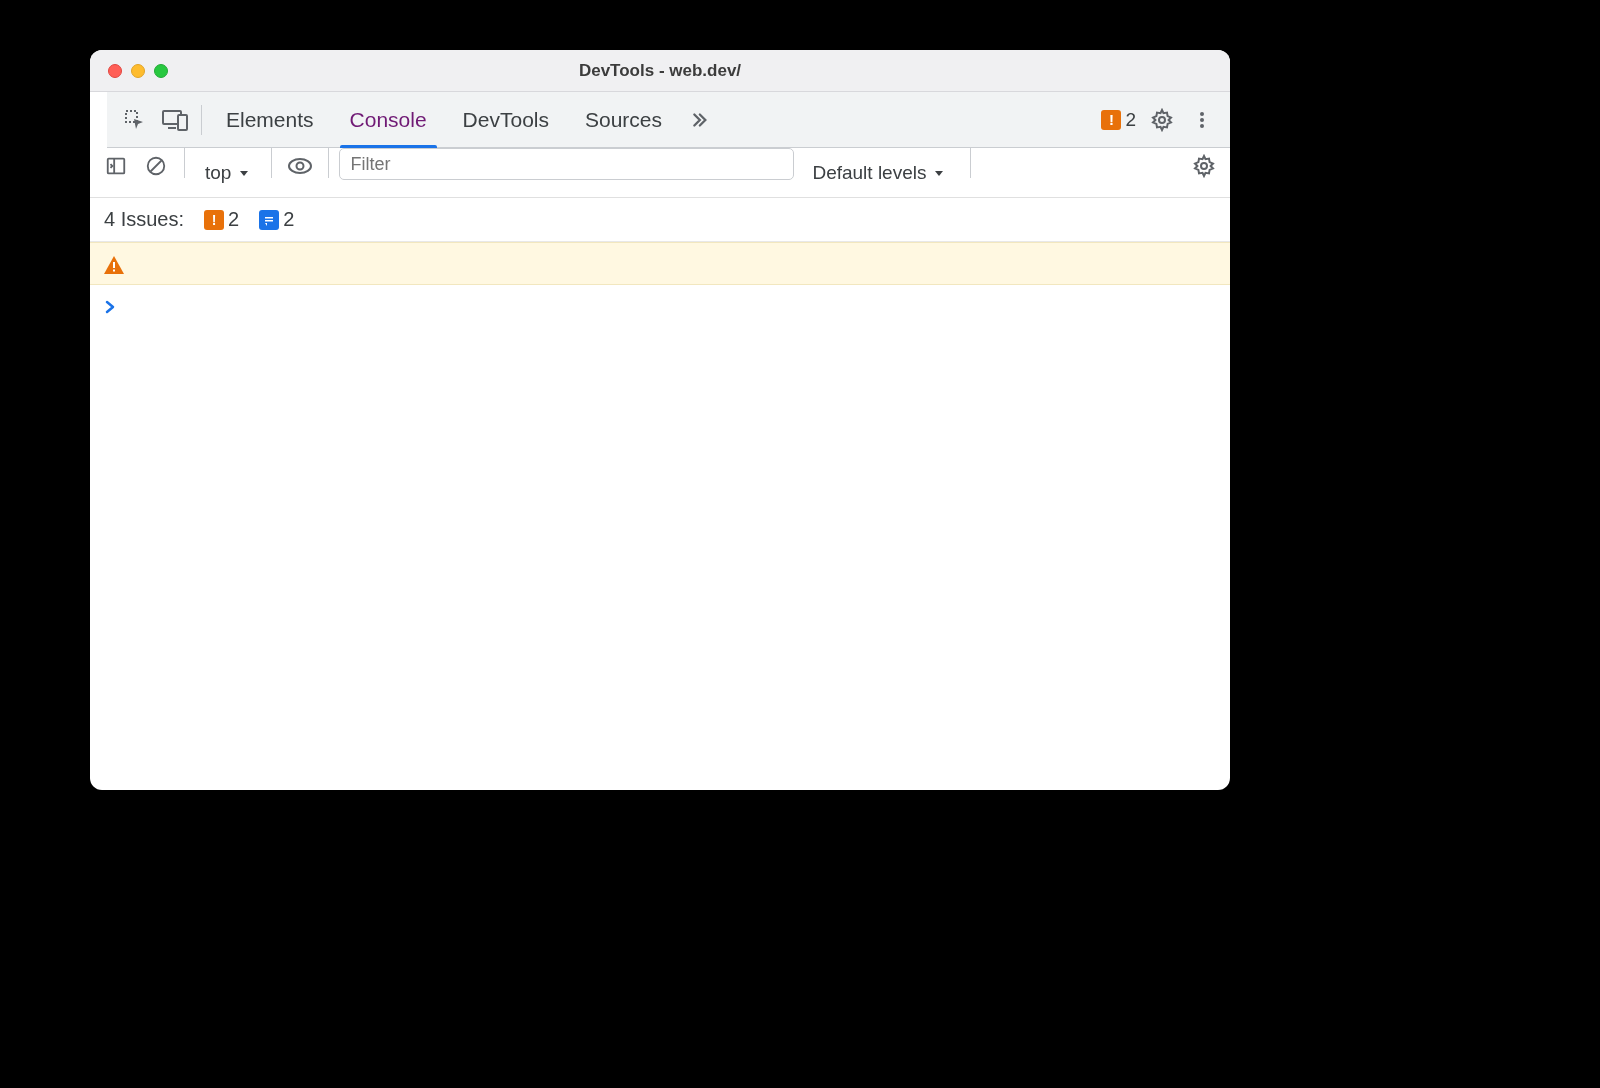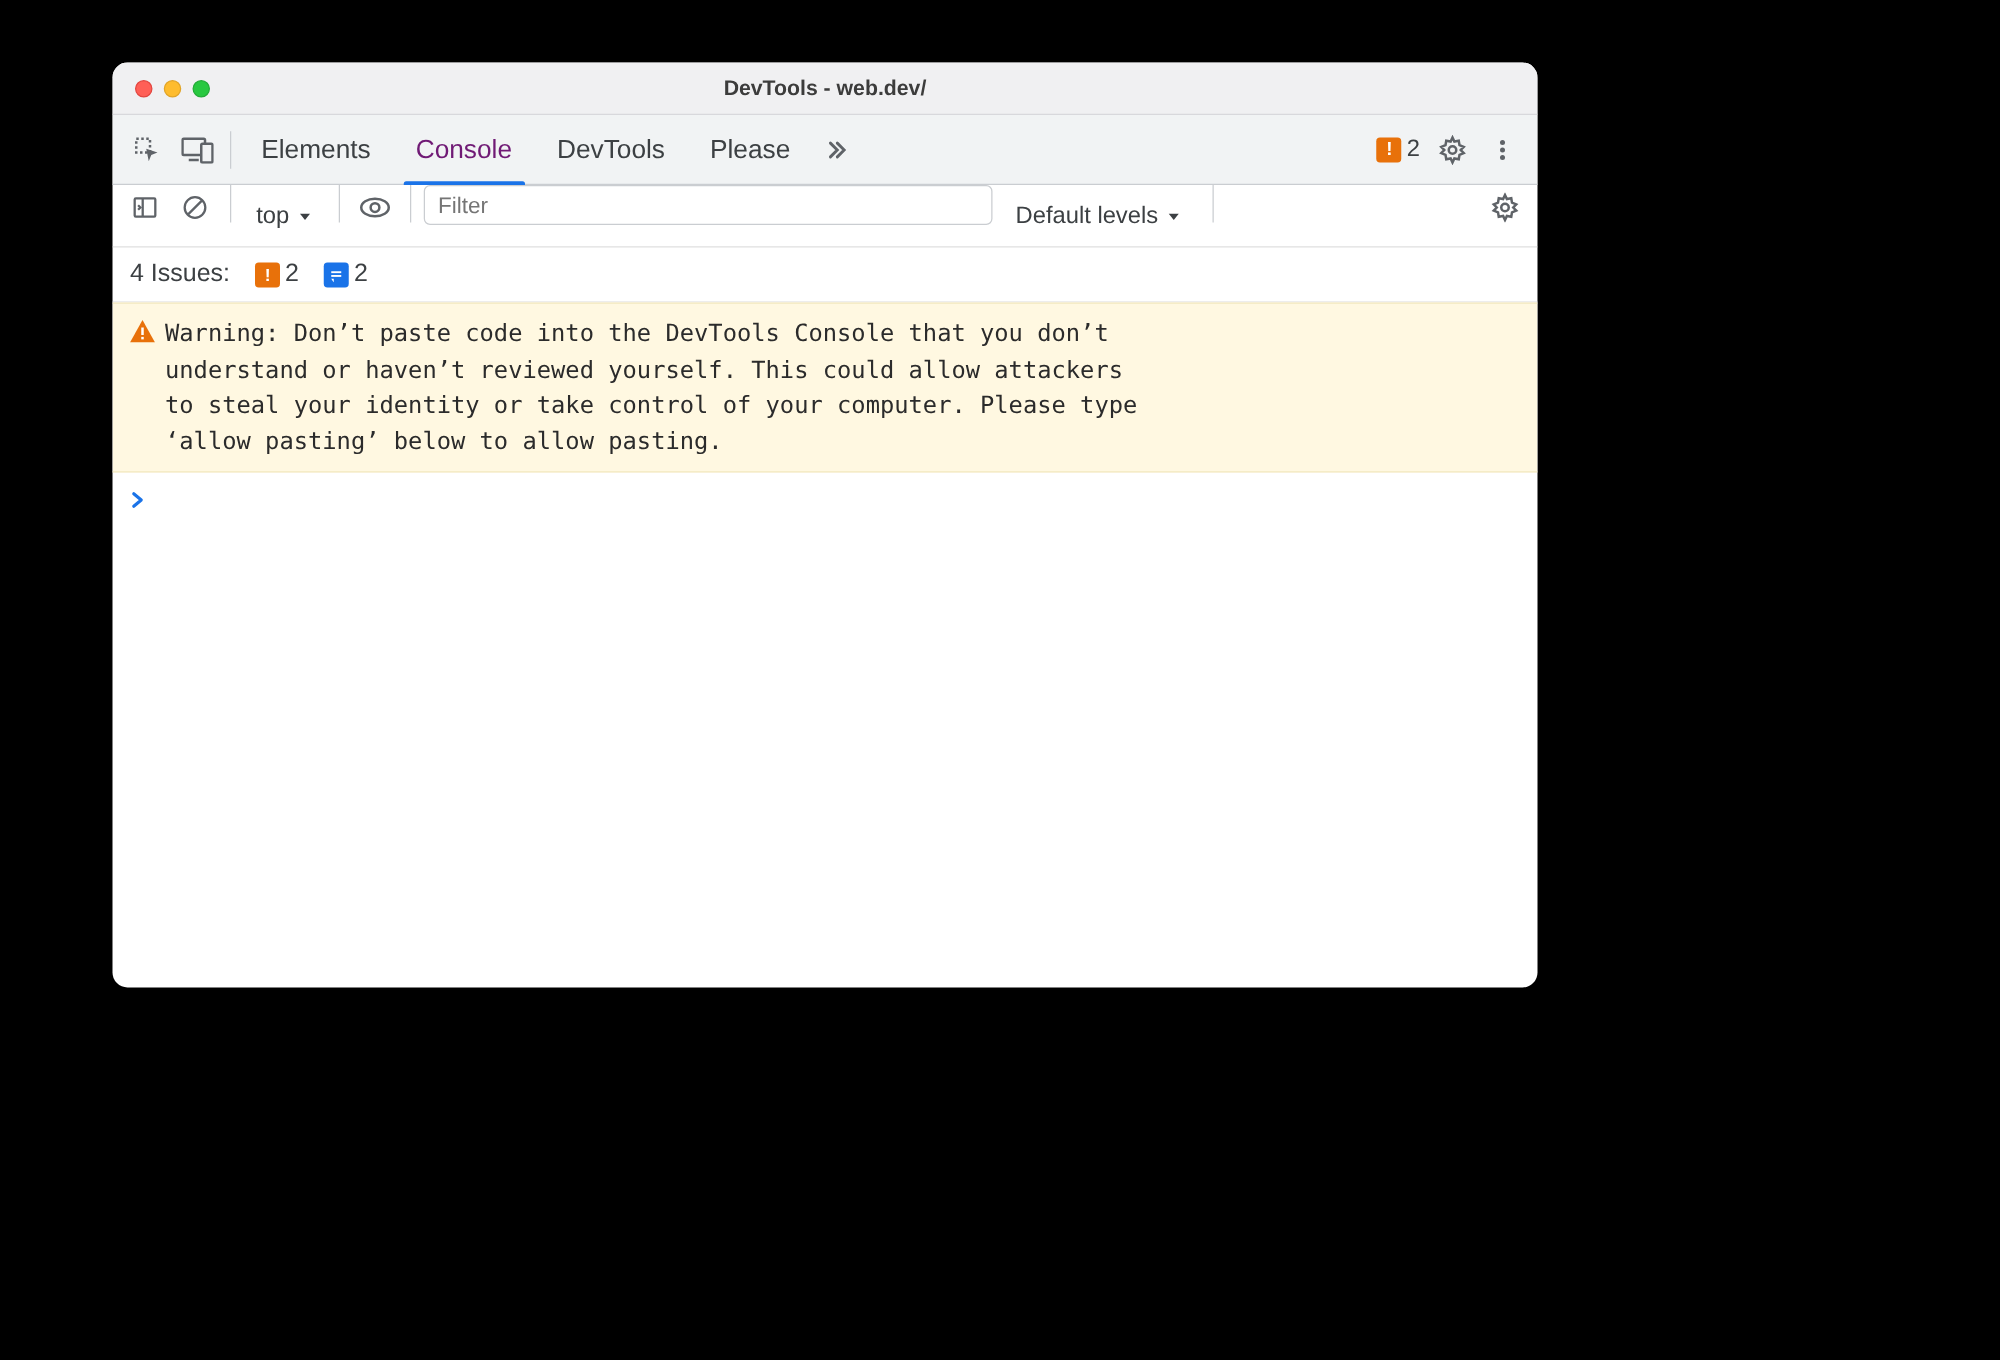--- a/index.html
+++ b/index.html
@@ -49,20 +49,21 @@
     color: #3c3c3c;
     pointer-events: none;
   }
   .tabstrip {
     height: 56px;
     background: #f1f3f4;
     border-bottom: 1px solid #cacdd1;
     display: flex;
     align-items: center;
     padding: 0 8px;
+    margin-left: 17px;
   }
   .tabstrip .icobtn {
     width: 40px; height: 40px;
     display: flex; align-items: center; justify-content: center;
     color: #5f6368;
     cursor: pointer;
   }
   .divider-v {
     width: 1px; height: 30px;
     background: #cacdd1;
@@ -226,21 +227,21 @@
         <rect x="1" y="2" width="18" height="13" rx="1"></rect>
         <line x1="6" y1="19" x2="14" y2="19"></line>
         <rect x="16" y="6" width="9" height="15" rx="1" fill="#f1f3f4"></rect>
       </svg>
     </div>
     <div class="divider-v"></div>
 
     <div class="tab">Elements</div>
     <div class="tab active">Console</div>
     <div class="tab">DevTools</div>
-    <div class="tab">Please</div>
+    <div class="tab">Sources</div>
 
     <div class="more-tabs">
       <svg width="22" height="22" viewBox="0 0 24 24" fill="none" stroke="currentColor" stroke-width="2.5" stroke-linecap="round">
         <polyline points="8 6 14 12 8 18"></polyline>
         <polyline points="14 6 20 12 14 18"></polyline>
       </svg>
     </div>
 
     <div class="flex-spacer"></div>
 
@@ -335,24 +336,20 @@
   </div>
 
   <div class="warn-msg">
     <div class="tri">
       <svg width="20" height="18" viewBox="0 0 20 18">
         <path d="M10 0 L20 18 L0 18 Z" fill="#e8710a"></path>
         <rect x="9" y="6" width="2" height="6" fill="#fff"></rect>
         <rect x="9" y="13.5" width="2" height="2" fill="#fff"></rect>
       </svg>
     </div>
-    <div class="txt">Warning: Don’t paste code into the DevTools Console that you don’t
-understand or haven’t reviewed yourself. This could allow attackers
-to steal your identity or take control of your computer. Please type
-‘allow pasting’ below to allow pasting.</div>
   </div>
 
   <div class="prompt-row">
     <div class="chev">
       <svg width="12" height="16" viewBox="0 0 12 16" fill="none" stroke="#1a73e8" stroke-width="2.5" stroke-linecap="round" stroke-linejoin="round">
         <polyline points="3 3 9 8 3 13"></polyline>
       </svg>
     </div>
   </div>
 

